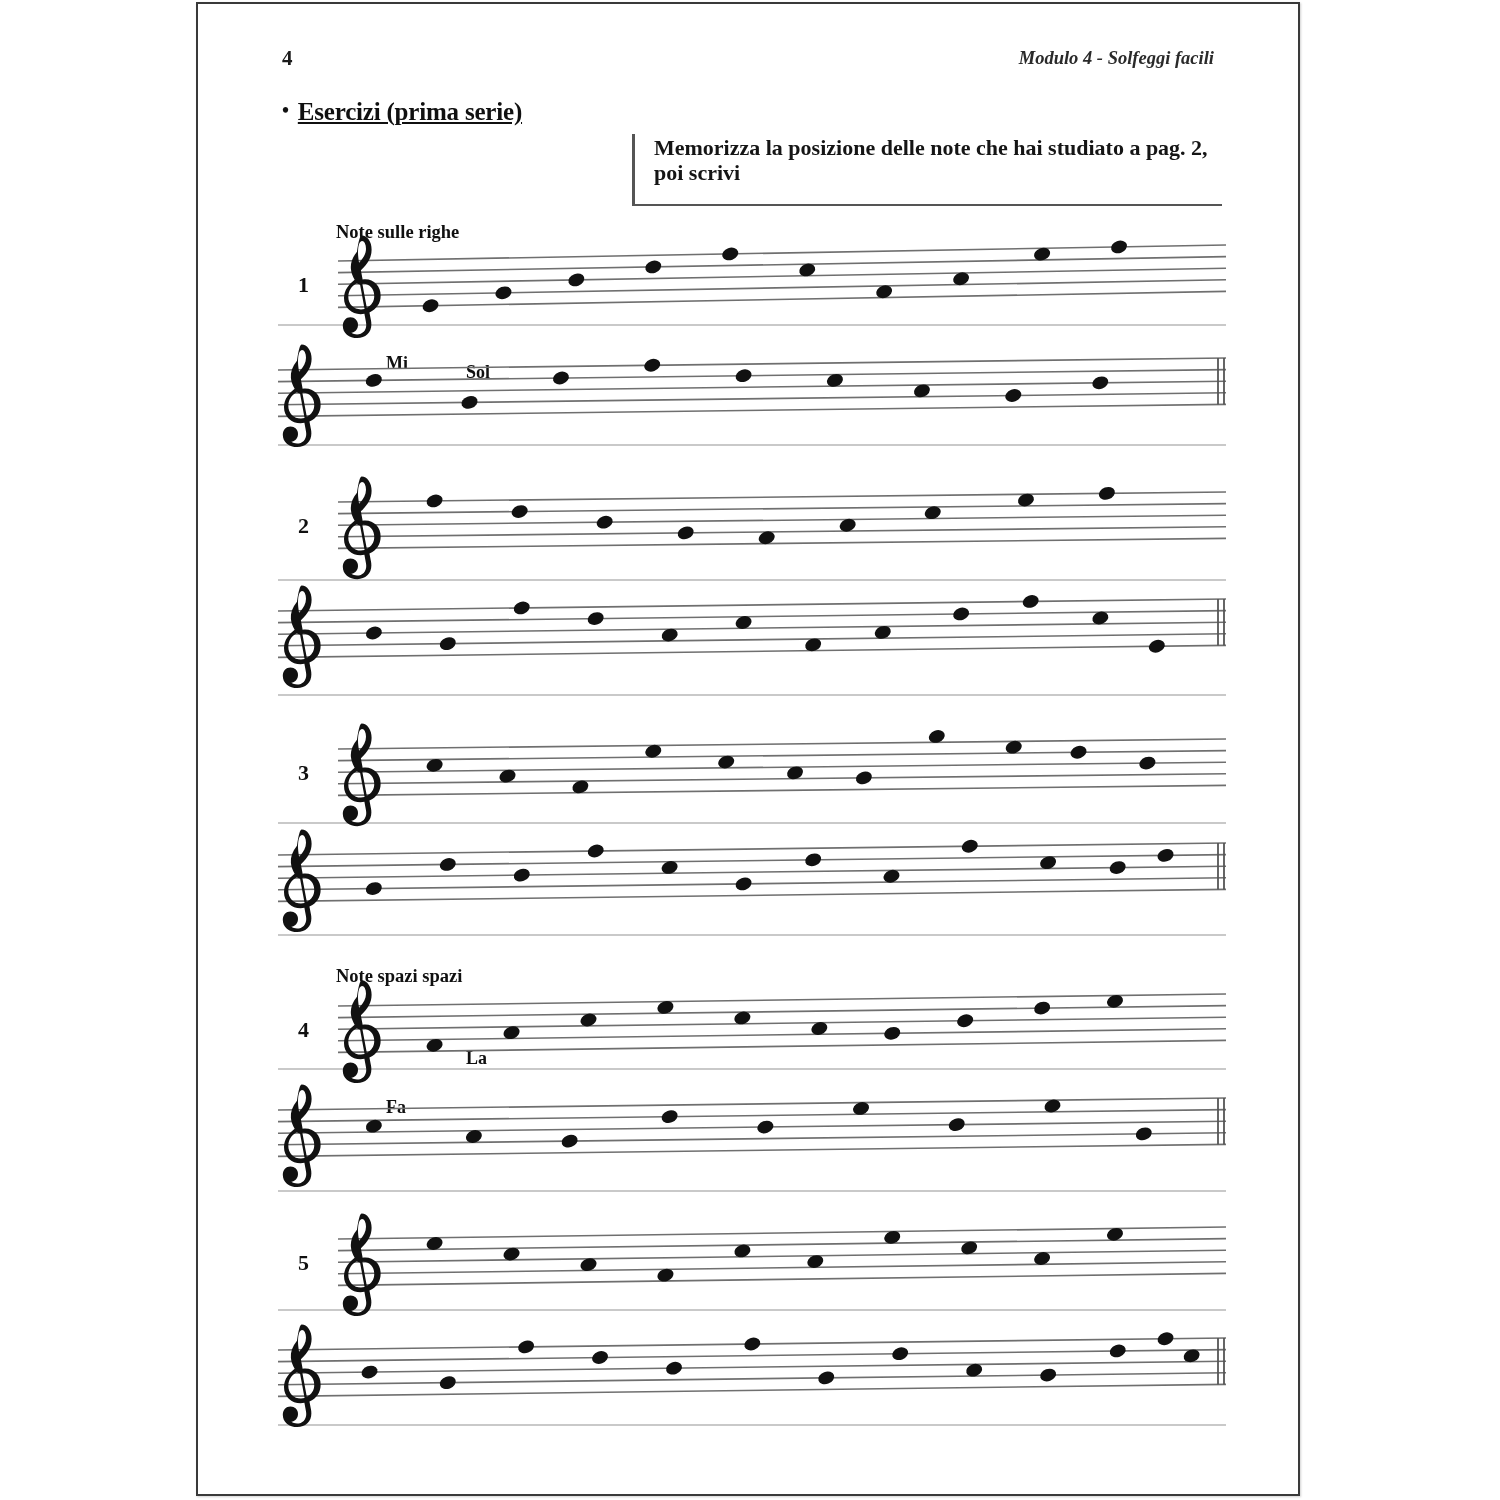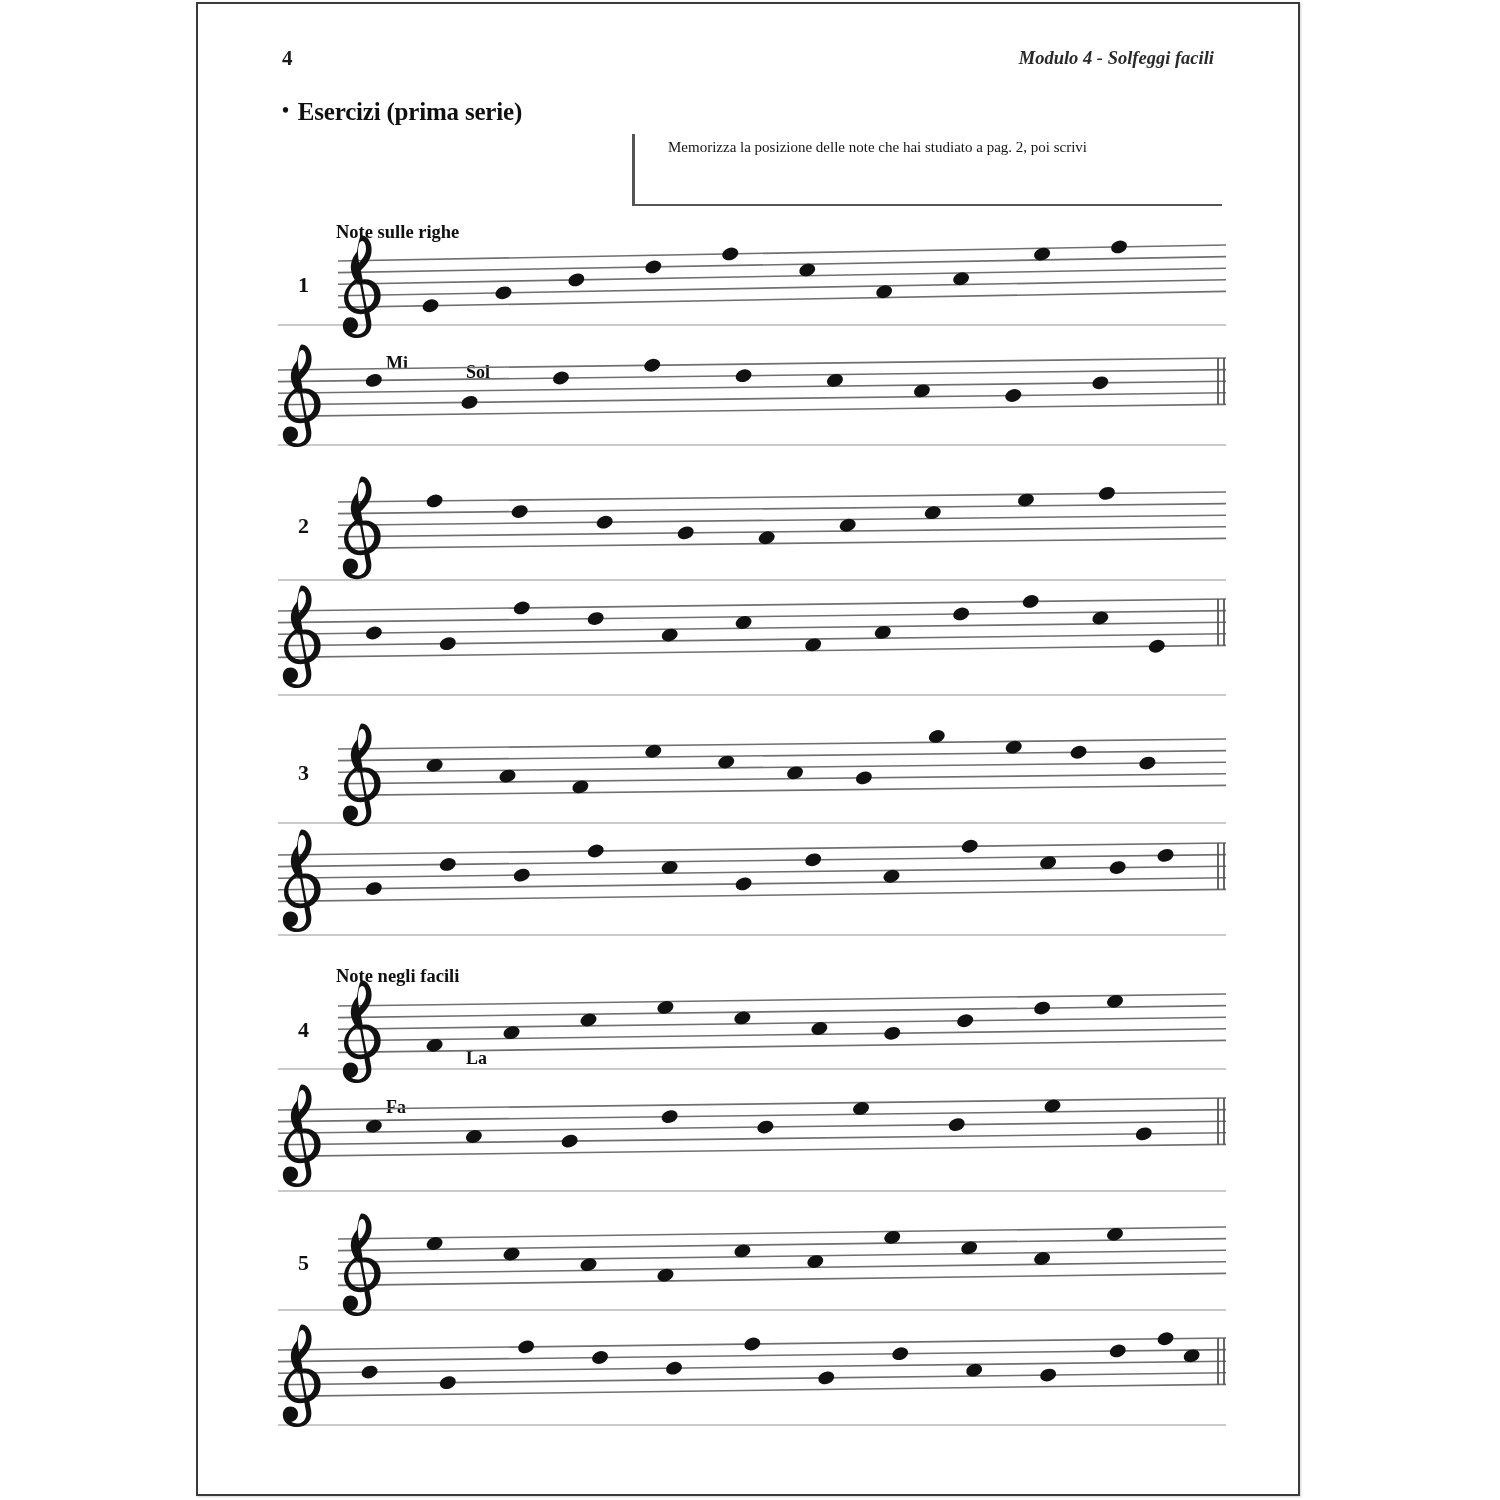--- a/index.html
+++ b/index.html
@@ -54,20 +54,21 @@
   
   .section-heading {
     position: absolute;
     left: 84px;
     top: 94px;
     font-size: 25px;
     font-weight: bold;
     color: #101010;
     white-space: nowrap;
     letter-spacing: -0.2px;
+    text-decoration: underline;
   }
   .section-heading .bullet {
     display: inline-block;
     margin-right: 9px;
     font-size: 20px;
     vertical-align: 3px;
   }
 
   
   .callout {
@@ -91,25 +92,24 @@
     bottom: 0;
     height: 2px;
     width: 590px;
     background: #555;
   }
   .callout .ctext {
     position: absolute;
     left: 22px;
     top: 1px;
     width: 566px;
-    font-size: 15px;
-    font-weight: normal;
+    font-size: 22px;
+    font-weight: bold;
     line-height: 25px;
     color: #151515;
-    margin-left: 14px;
   }
 
   
   .group-label {
     position: absolute;
     font-size: 18.5px;
     font-weight: bold;
     color: #101010;
     white-space: nowrap;
   }
@@ -160,21 +160,21 @@
     <div class="callout">
       <div class="edge-left"></div>
       <div class="edge-bottom"></div>
       <div class="ctext">
         <div>Memorizza la posizione delle note che hai studiato a pag. 2, poi scrivi</div>
       </div>
     </div>
 
     <div class="group-label" style="left:138px; top:218px;">Note sulle righe</div>
 
-    <div class="group-label" style="left:138px; top:962px;">Note negli facili</div>
+    <div class="group-label" style="left:138px; top:962px;">Note spazi spazi</div>
 
     <div class="note-name" style="left:188px; top:308px;">Mi</div>
     <div class="note-name" style="left:268px; top:317px;">Sol</div>
 
     <div class="note-name" style="left:188px; top:1052px;">Fa</div>
     <div class="note-name" style="left:268px; top:1003px;font-family:Liberation Serif, serif;">La</div>
 
     <div id="staff-layer">
         <div class="rule" style="left: 80px; top: 320px; width: 948px;"></div>
         <div class="rule" style="left: 80px; top: 440px; width: 948px;"></div>

